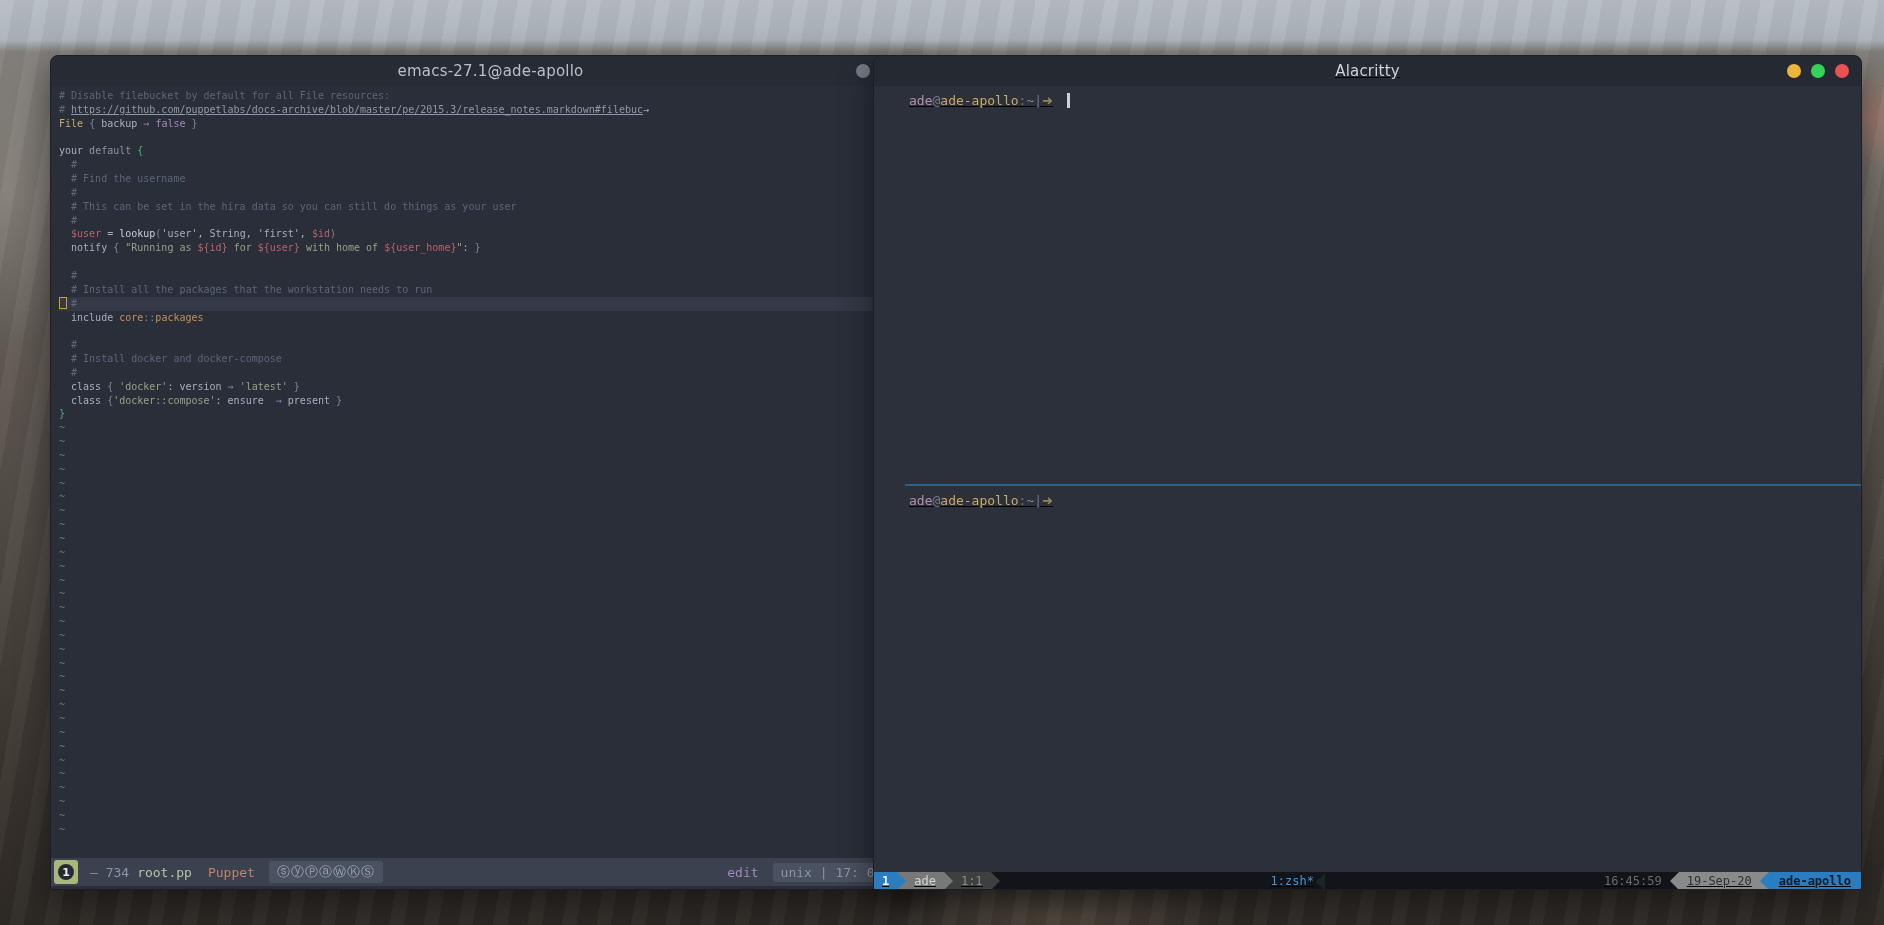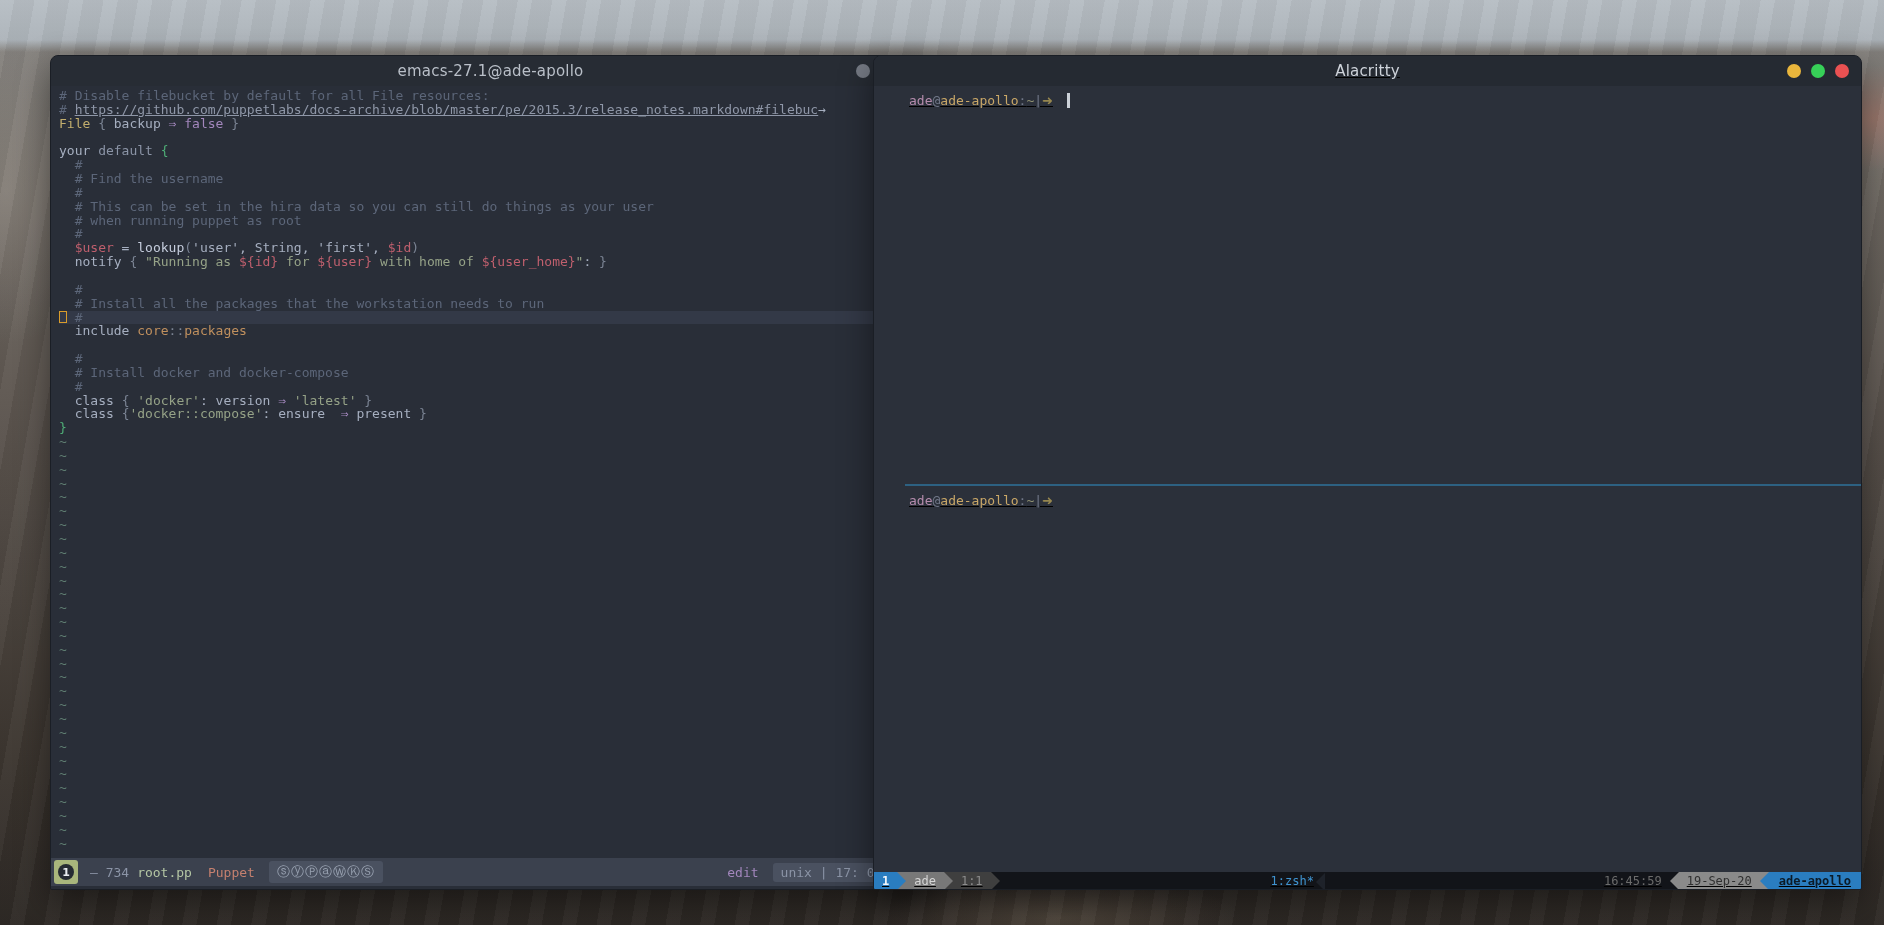--- a/index.html
+++ b/index.html
@@ -17,21 +17,21 @@
     box-shadow:0 12px 34px rgba(0,0,0,.45);box-sizing:border-box;overflow:hidden;}
   .titlebar{height:30px;display:flex;align-items:center;justify-content:center;position:relative;
     font-size:15px;letter-spacing:.2px;}
   .tb-buttons{position:absolute;right:12px;top:0;height:30px;display:flex;align-items:center;gap:10px;}
   .tb-dot{width:14px;height:14px;border-radius:50%;}
   
   .emacs{left:50px;top:55px;width:881px;height:835px;background:#292e38;}
   .emacs .titlebar{background:#272c34;color:#b9bfc8;}
   .emacs .tb-dot{background:#757a84;}
   .ebuffer{height:772px;padding:3px 0 0 8px;box-sizing:border-box;
-    font-family:"DejaVu Sans Mono",monospace;font-size:13px;overflow:hidden;}
+    font-family:"DejaVu Sans Mono",monospace;font-size:10px;overflow:hidden;}
   .eline{height:13.85px;line-height:13.85px;white-space:pre;position:relative;}
   .eline.hl{background:#333947;margin-right:0;}
   .ecursor{position:absolute;left:0;top:0;width:8px;height:12px;border:1.5px solid #d99c2b;box-sizing:border-box;}
   .s-cm{color:#5c6679}.s-pl{color:#a6afc0}.s-dim{color:#8b94a6}.s-ty{color:#c2ae6d}
   .s-br{color:#7b8494}.s-grn{color:#4fae77}.s-vio{color:#a387bd}.s-var{color:#bf5f6d}
   .s-str{color:#95a287}.s-fn{color:#c6cede}.s-orange{color:#c0905e}
   .s-link{color:#8f97a8;text-decoration:underline}.s-tilde{color:#5e7d71}
   .modeline{height:28px;background:#3b414e;display:flex;align-items:center;
     font-family:"DejaVu Sans Mono",monospace;font-size:13px;}
   .ml-badge{width:24px;height:24px;margin-left:3px;border-radius:3px;background:#a9b67c;
@@ -101,21 +101,20 @@
   <div class="ebuffer">
       <div class="eline"><span class="s-cm"># Disable filebucket by default for all File resources:</span></div>
       <div class="eline"><span class="s-cm"># </span><span class="s-link">https://github.com/puppetlabs/docs-archive/blob/master/pe/2015.3/release_notes.markdown#filebuc</span><span class="s-pl">→</span></div>
       <div class="eline"><span class="s-ty">File</span><span class="s-pl"> </span><span class="s-br">{</span><span class="s-pl"> backup </span><span class="s-vio">⇒</span><span class="s-pl"> </span><span class="s-vio">false</span><span class="s-pl"> </span><span class="s-br">}</span></div>
       <div class="eline"></div>
       <div class="eline"><span class="s-pl">your </span><span class="s-dim">default </span><span class="s-grn">{</span></div>
       <div class="eline"><span class="s-cm">  #</span></div>
       <div class="eline"><span class="s-cm">  # Find the username</span></div>
       <div class="eline"><span class="s-cm">  #</span></div>
       <div class="eline"><span class="s-cm">  # This can be set in the hira data so you can still do things as your user</span></div>
-      <div class="eline"><span class="s-cm">  # when running puppet as root</span></div>
       <div class="eline"><span class="s-cm">  #</span></div>
       <div class="eline"><span class="s-pl">  </span><span class="s-var">$user</span><span class="s-pl"> = </span><span class="s-fn">lookup</span><span class="s-br">(</span><span class="s-pl">'user', String, 'first', </span><span class="s-var">$id</span><span class="s-br">)</span></div>
       <div class="eline"><span class="s-pl">  notify </span><span class="s-br">{</span><span class="s-str"> "Running as </span><span class="s-var">${id}</span><span class="s-str"> for </span><span class="s-var">${user}</span><span class="s-str"> with home of </span><span class="s-var">${user_home}</span><span class="s-str">"</span><span class="s-pl">: </span><span class="s-br">}</span></div>
       <div class="eline"></div>
       <div class="eline"><span class="s-cm">  #</span></div>
       <div class="eline"><span class="s-cm">  # Install all the packages that the workstation needs to run</span></div>
       <div class="eline hl"><span class="ecursor"></span><span class="s-cm">  #</span></div>
       <div class="eline"><span class="s-pl">  include </span><span class="s-orange">core</span><span class="s-br">::</span><span class="s-orange">packages</span></div>
       <div class="eline"></div>
       <div class="eline"><span class="s-cm">  #</span></div>

